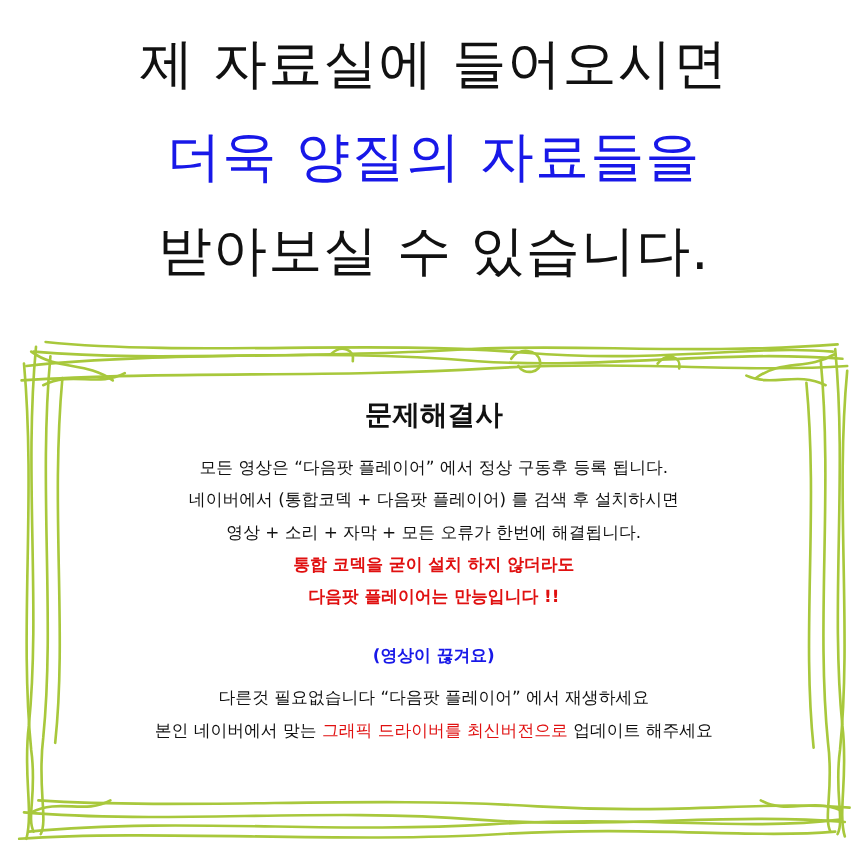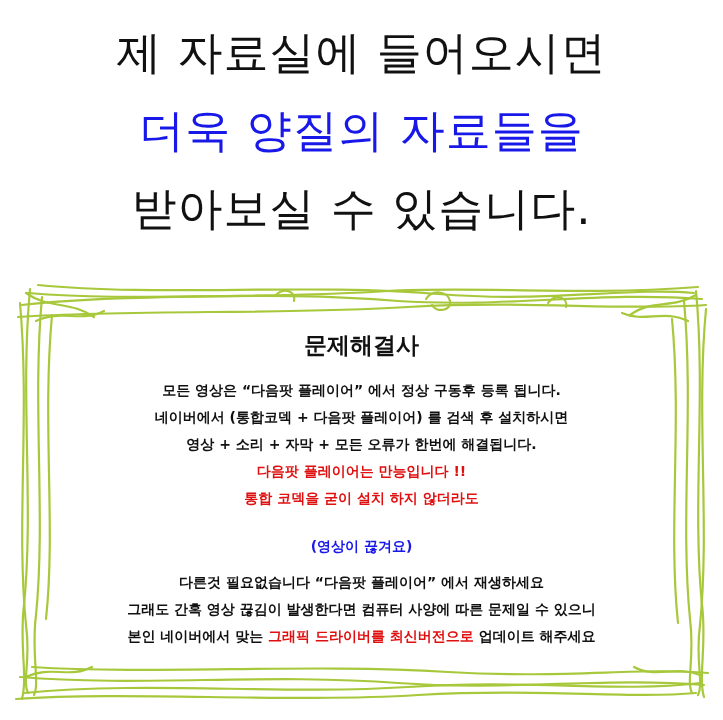--- a/index.html
+++ b/index.html
@@ -68,21 +68,21 @@
     margin-bottom: 16px;
   }
   .note .sub {
     font-size: 14px;
     font-weight: 700;
     color: #1818e8;
     margin-bottom: 13px;
   }
   .note .body {
     font-size: 14px;
-    font-weight: 700;
+    font-weight: 400;
     color: #111111;
     line-height: 27px;
   }
   .note .warn {
     font-size: 14px;
     font-weight: 700;
     color: #e01010;
     line-height: 27px;
   }
   .note .spacer {
@@ -140,24 +140,23 @@
       </g>
     </svg>
   </div>
 
   <div class="note">
     <div class="title">문제해결사</div>
 
     <div class="body">모든 영상은 “다음팟 플레이어” 에서 정상 구동후 등록 됩니다.</div>
     <div class="body">네이버에서 (통합코덱 + 다음팟 플레이어) 를 검색 후 설치하시면</div>
     <div class="body">영상 + 소리 + 자막 + 모든 오류가 한번에 해결됩니다.</div>
+    <div class="warn">통합 코덱을 굳이 설치 하지 않더라도</div>
     <div class="warn">다음팟 플레이어는 만능입니다 !!</div>
-    <div class="warn">통합 코덱을 굳이 설치 하지 않더라도</div>
 
     <div class="spacer"></div>
 
     <div class="sub">(영상이 끊겨요)</div>
     <div class="body">다른것 필요없습니다  “다음팟 플레이어” 에서 재생하세요</div>
-    <div class="body">그래도 간혹 영상 끊김이 발생한다면 컴퓨터 사양에 따른 문제일 수 있으니</div>
     <div class="body mixed"><span>본인 네이버에서 맞는 </span><span class="red">그래픽 드라이버를 최신버전으로</span><span> 업데이트 해주세요</span></div>
   </div>
 
 </div>
 
 </body></html>

